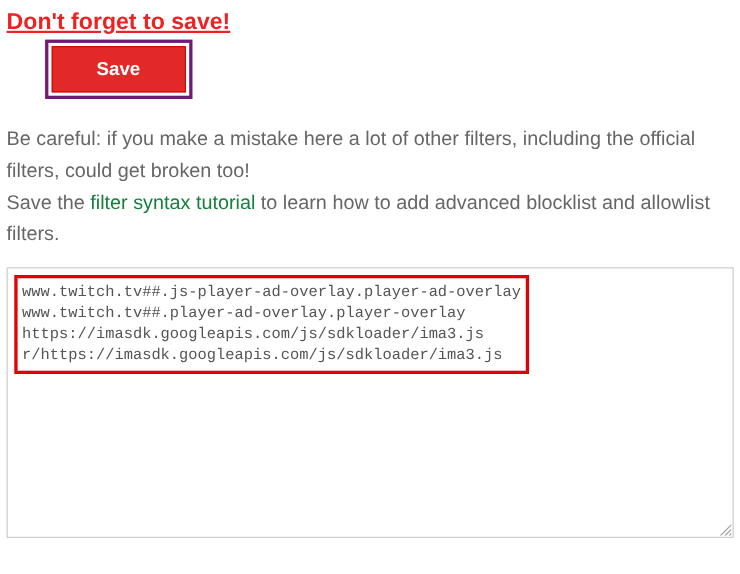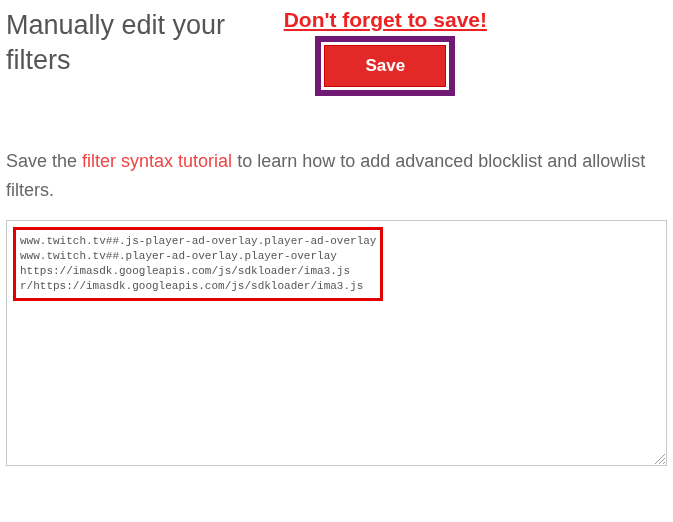--- a/index.html
+++ b/index.html
@@ -34,87 +34,86 @@
     }
     .save-note {
       font-size: 21px;
       font-weight: 600;
       color: #e22;
       text-decoration: underline;
       margin-bottom: 4px;
     }
     .save-btn-wrap {
       display: inline-block;
-      border: 6px solid #701a75;
+      border: 3px solid #701a75;
       padding: 3px;
     }
     .save-btn {
       background: #e32828;
       color: #fff;
       border: 1px solid #d00000;
       font-size: 17px;
       font-weight: 600;
       padding: 10px 40px;
       cursor: pointer;
     }
     .warning {
       font-size: 18px;
       color: #666;
       line-height: 1.6;
       margin-bottom: 16px;
     }
     .warning a {
-      color: #ef4444;
+      color: #15803d;
       text-decoration: none;
     }
     .editor-wrap {
       position: relative;
       border: 1px solid #c8c8c8;
       height: 246px;
       padding: 6px;
     }
     .filter-highlight {
       border: 3px solid #e30000;
       padding: 4px 4px;
       display: inline-block;
     }
     .filter-text {
       font-family: "Courier New", Courier, monospace;
-      font-size: 11px;
+      font-size: 14px;
       color: #555;
       white-space: pre;
       line-height: 1.35;
     }
     .resize-handle {
       position: absolute;
       right: 1px;
       bottom: 1px;
       width: 12px;
       height: 12px;
       pointer-events: none;
     }
     .resize-handle svg {
       display: block;
     }
   </style>
 </head>
 <body>
 
 <div class="header-row">
-  <h1 class="title">Manually edit your filters</h1>
   <div class="save-area">
     <div class="save-note">Don't forget to save!</div>
     <div class="save-btn-wrap">
       <button class="save-btn">Save</button>
     </div>
   </div>
 </div>
 
 <p class="warning">
-  <br>
+  <span>Be careful: if you make a mistake here a lot of other filters, including the official filters, could get broken too!</span><br>
   <span>Save the </span><a href="#">filter syntax tutorial</a><span> to learn how to add advanced blocklist and allowlist filters.</span>
 </p>
 
 <div class="editor-wrap">
   <div class="filter-highlight">
     <div class="filter-text">www.twitch.tv##.js-player-ad-overlay.player-ad-overlay
 www.twitch.tv##.player-ad-overlay.player-overlay
 https://imasdk.googleapis.com/js/sdkloader/ima3.js
 r/https://imasdk.googleapis.com/js/sdkloader/ima3.js</div>
   </div>

